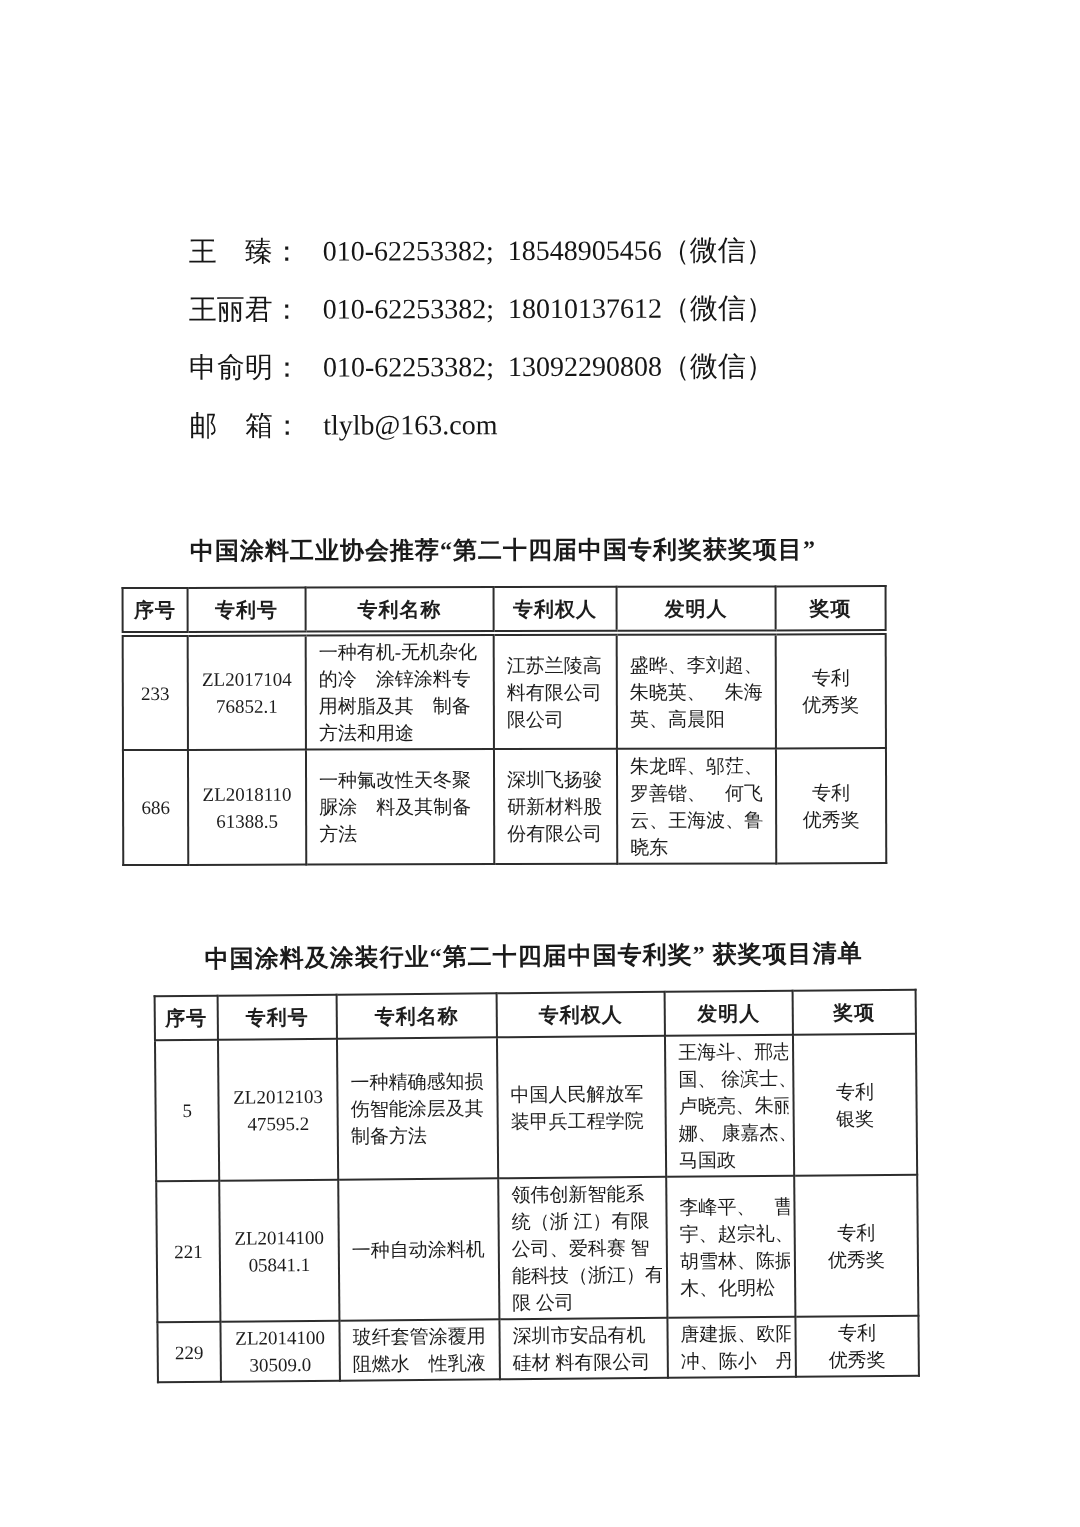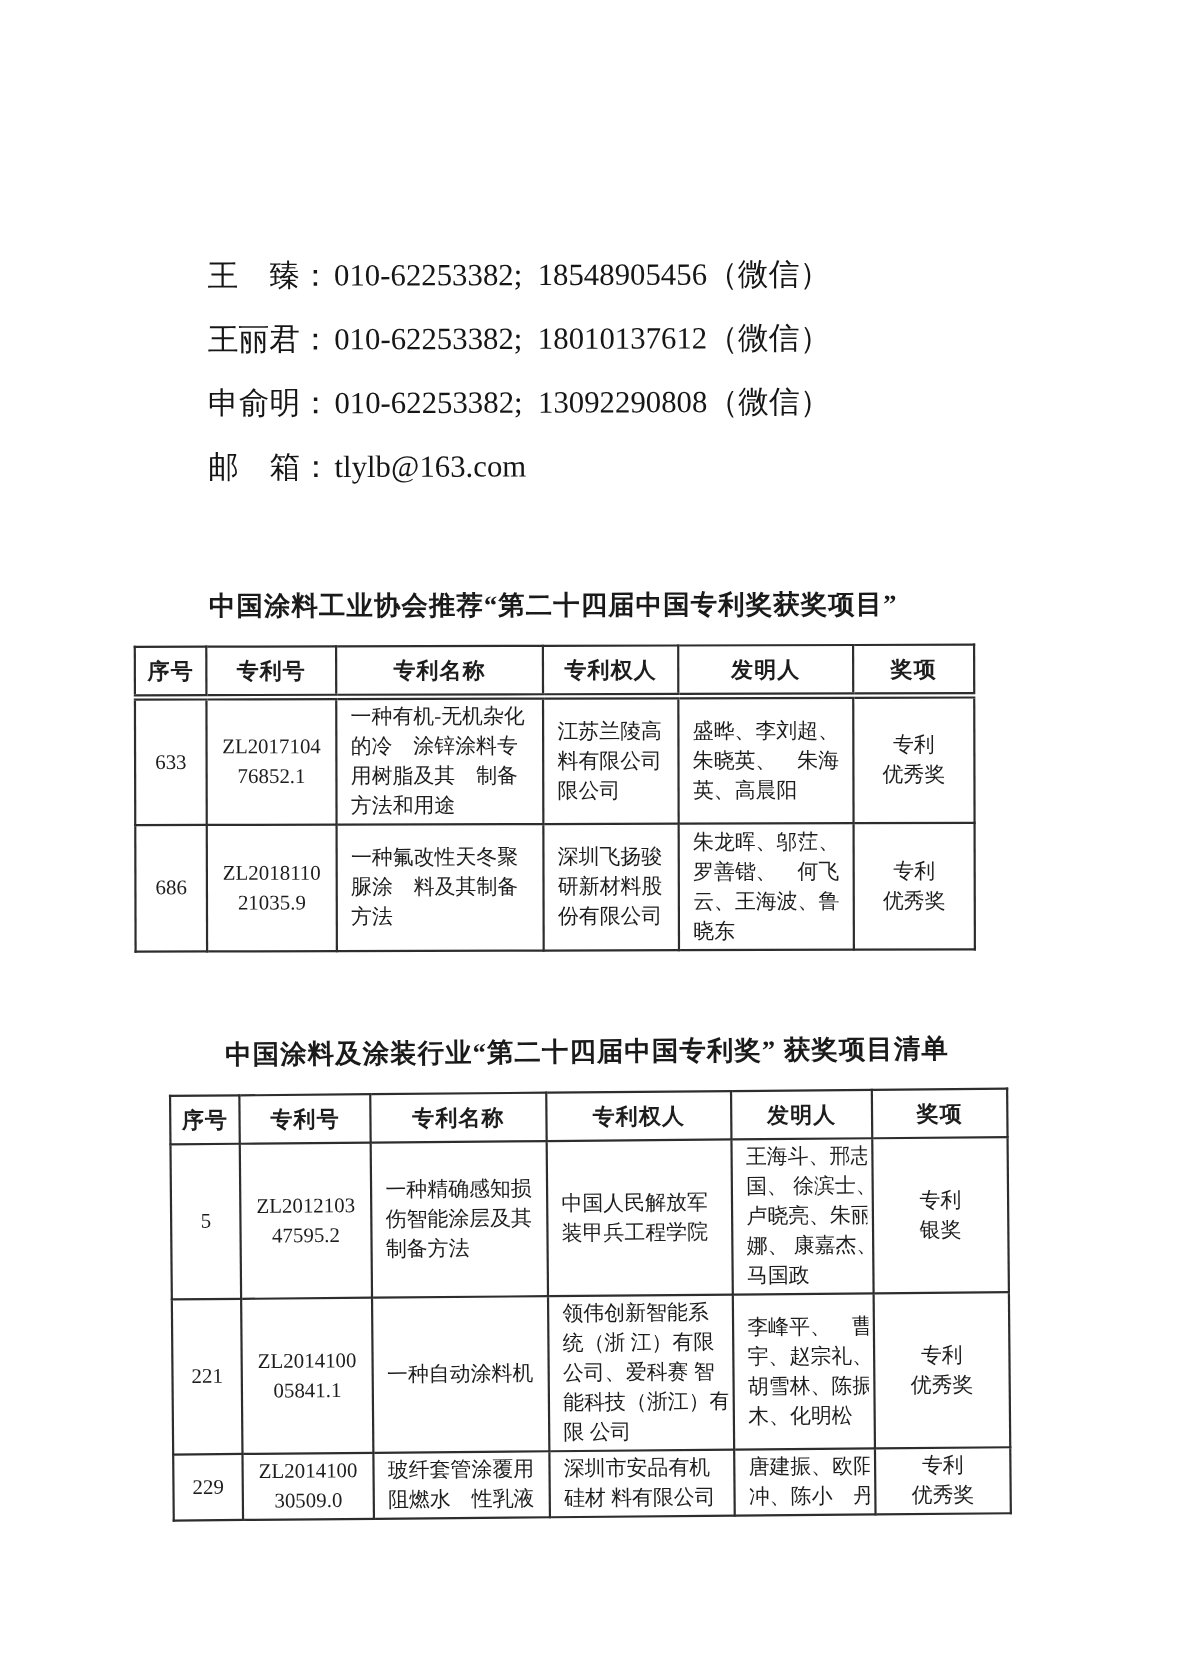--- a/index.html
+++ b/index.html
@@ -28,21 +28,21 @@
     left: 190px;
     top: 222px;
     font-size: 28px;
     color: #161616;
   }
   .contact-line {
     white-space: pre;
     line-height: 58px;
     height: 58px;
   }
-  .contact-name { margin-right: 3px; }
+  .contact-name { margin-right: 22px; }
 
   
   .doc-table-section { position: absolute; }
   .tbl-title {
     margin: 0 0 20px 0;
     text-align: center;
     font-size: 24px;
     font-weight: bold;
     letter-spacing: 1px;
     color: #1a1a1a;
@@ -106,21 +106,21 @@
           <th>专利号</th>
           <th>专利名称</th>
           <th>专利权人</th>
           <th>发明人</th>
           <th>奖项</th>
         </tr>
       </thead>
       <tbody>
         <tr style="height:112px;">
           <td class="c-center">
-              <div class="cv">633</div>
+              <div class="cv">233</div>
             </td>
           <td class="c-center">
               <div class="cv">ZL2017104
 76852.1</div>
             </td>
           <td class="c-left">
               <div class="cv">一种有机-无机杂化
 的冷　涂锌涂料专
 用树脂及其　制备
 方法和用途</div>
@@ -139,21 +139,21 @@
               <div class="cv">专利
 优秀奖</div>
             </td>
         </tr>
         <tr style="height:115px;">
           <td class="c-center">
               <div class="cv">686</div>
             </td>
           <td class="c-center">
               <div class="cv">ZL2018110
-21035.9</div>
+61388.5</div>
             </td>
           <td class="c-left">
               <div class="cv">一种氟改性天冬聚
 脲涂　料及其制备
 方法</div>
             </td>
           <td class="c-left">
               <div class="cv">深圳飞扬骏
 研新材料股
 份有限公司</div>

